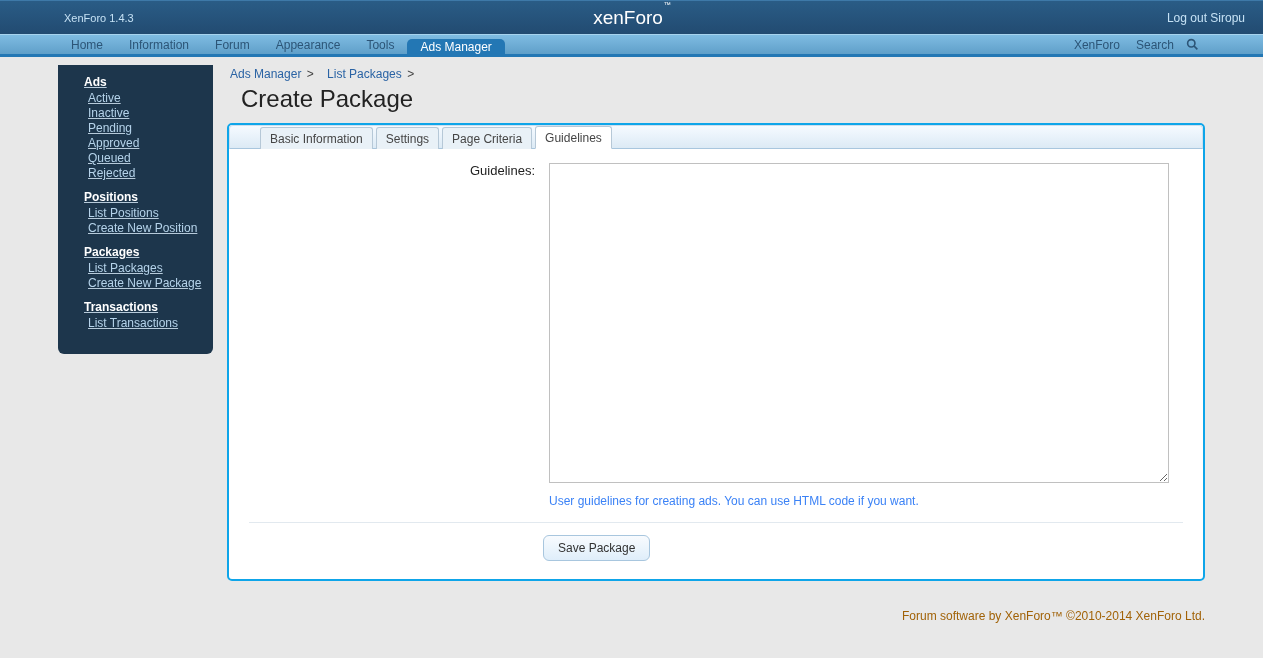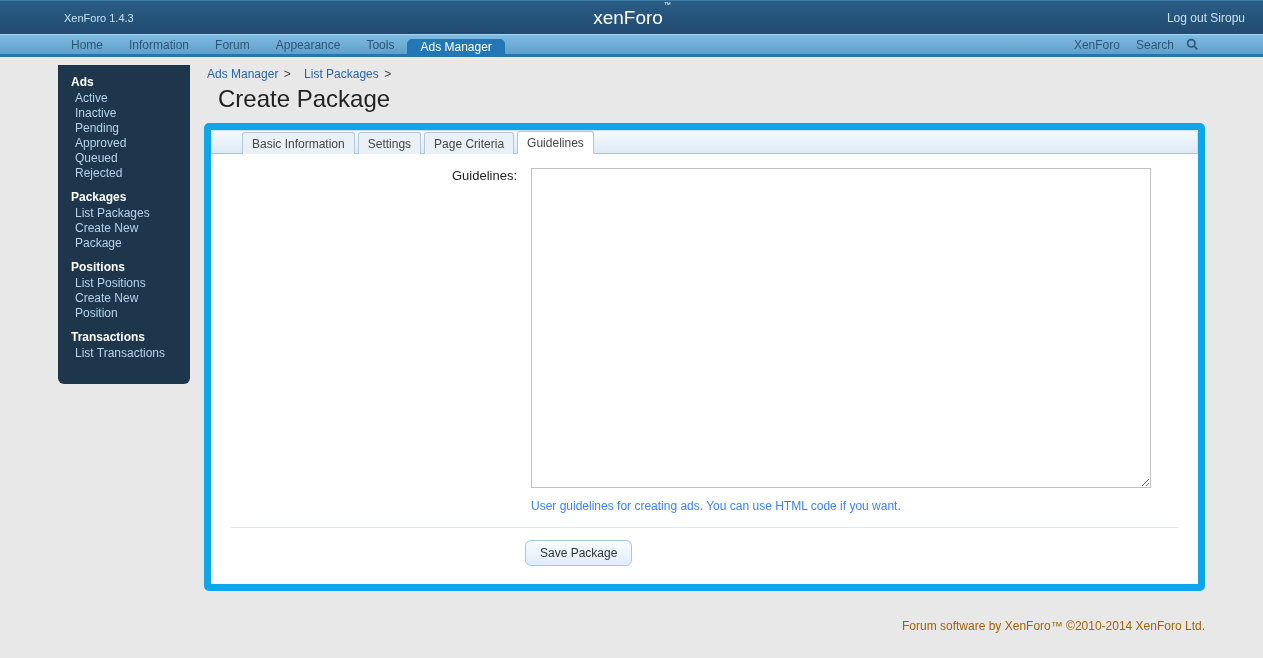--- a/index.html
+++ b/index.html
@@ -50,40 +50,41 @@
   border-radius: 5px 5px 0 0;
   margin-top: 4px;
 }
 .nav-right { position: absolute; right: 64px; top: 0; height: 100%; display: flex; align-items: center; gap: 16px; color: #2c5577; }
 .nav-right .search { display: inline-flex; align-items: center; gap: 12px; }
 .search-icon-svg { width: 13px; height: 13px; }
 
 
 .main-wrap { display: flex; padding: 8px 58px 0 58px; align-items: flex-start; gap: 0; }
 .sidebar {
-  width: 132px;
+  width: 155px;
   background: #1d364c;
   border-radius: 0 0 6px 6px;
-  padding: 10px 0 14px 3px;
+  padding: 10px 0 14px 16px;
   color: #b6cada;
   font-size: 12px;
+  text-decoration: underline;
 }
 .sidebar-group { margin-bottom: 9px; }
 .sidebar-head { color: #fff; font-weight: 700; padding: 0 10px 2px 10px; }
 .sidebar-link { padding: 0 10px 0 14px; line-height: 15px; color: #b5d3ea; cursor: pointer; }
 
 .content-col { flex: 1; margin-left: 14px; }
 .breadcrumb { font-size: 12px; color: #2a63a4; margin: 2px 0 2px 3px; }
 .breadcrumb span { margin-right: 2px; }
 .breadcrumb .sep { color: #444; }
 .page-title { font-size: 24px; font-weight: 400; color: #222; margin: 4px 0 10px 14px; }
 
 .panel {
   background: #fff;
-  border: 7px solid #0ea5e9;
+  border: 2px solid #0ea5e9;
   border-radius: 5px;
   padding: 14px 20px 18px 20px;
   margin-bottom: 18px;
 }
 
 .tabrow {
   display: flex; align-items: flex-end; gap: 3px;
   border-bottom: 1px solid #a8c6de;
   background: linear-gradient(#f5faff, #dceaf5);
   border-top: 1px solid #cddfee;
@@ -171,28 +172,28 @@
     <div class="sidebar-group">
       <div class="sidebar-head">Ads</div>
       <div class="sidebar-link">Active</div>
       <div class="sidebar-link">Inactive</div>
       <div class="sidebar-link">Pending</div>
       <div class="sidebar-link">Approved</div>
       <div class="sidebar-link">Queued</div>
       <div class="sidebar-link">Rejected</div>
     </div>
     <div class="sidebar-group">
+      <div class="sidebar-head">Positions</div>
+      <div class="sidebar-link">List Positions</div>
+      <div class="sidebar-link">Create New Position</div>
+    </div>
+    <div class="sidebar-group">
       <div class="sidebar-head">Packages</div>
       <div class="sidebar-link">List Packages</div>
       <div class="sidebar-link">Create New Package</div>
-    </div>
-    <div class="sidebar-group">
-      <div class="sidebar-head">Positions</div>
-      <div class="sidebar-link">List Positions</div>
-      <div class="sidebar-link">Create New Position</div>
     </div>
     <div class="sidebar-group">
       <div class="sidebar-head">Transactions</div>
       <div class="sidebar-link">List Transactions</div>
     </div>
   </div>
 
   <div class="content-col">
 
     <div class="breadcrumb">

